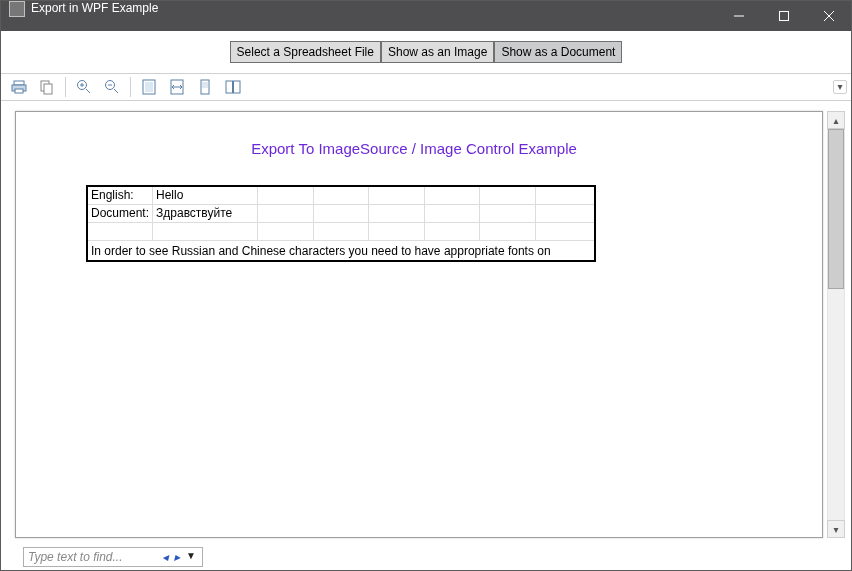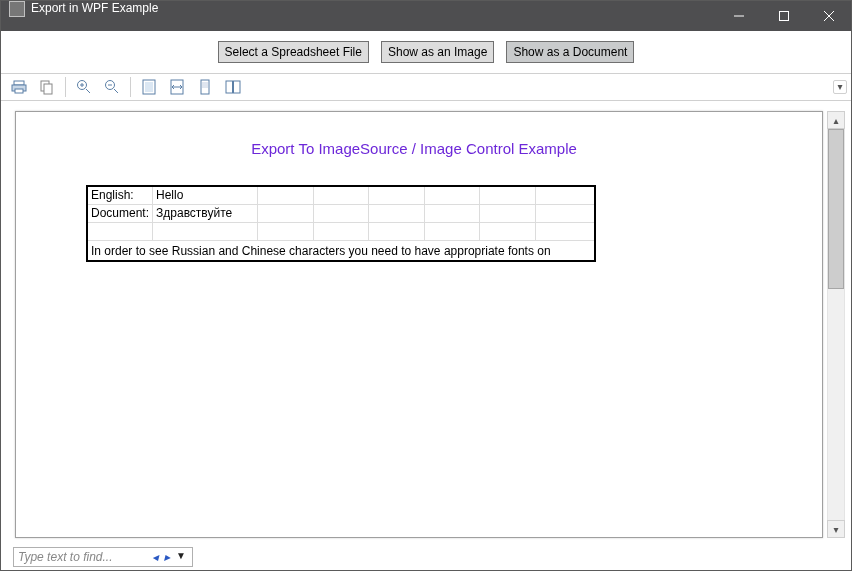--- a/index.html
+++ b/index.html
@@ -5,21 +5,21 @@
   * { box-sizing: border-box; }
   html, body { margin: 0; padding: 0; font-family: "Segoe UI", Tahoma, sans-serif; font-size: 12px; }
   .window { width: 852px; height: 571px; background: #fff; border: 1px solid #5a5a5a; display: flex; flex-direction: column; }
   .titlebar { height: 30px; background: #4e4e50; color: #fff; display: flex; align-items: flex-start; padding: 0 0 0 8px; flex: 0 0 auto; }
   .title-icon { width: 16px; height: 16px; border: 1px solid #c0c0c0; background: #777; margin-right: 6px; display: inline-block; }
   .titlebar .title-text { font-size: 12px; }
   .titlebar .spacer { flex: 1; }
   .winbtn { width: 45px; height: 30px; display: flex; align-items: center; justify-content: center; color: #fff; }
   .winbtn svg { display: block; }
 
-  .topbar { padding: 10px 0 10px 0; display: flex; justify-content: center; gap: 12px; flex: 0 0 auto; }
+  .topbar { padding: 10px 0 10px 0; display: flex; justify-content: center; gap: 0; flex: 0 0 auto; }
   .wpf-btn { border: 1px solid #707070; background: #dddddd; height: 22px; padding: 0 6px; font-size: 12px; line-height: 20px; color: #000; }
   .wpf-btn.active { background: #c9cbcc; border: 1px dotted #111; outline: 1px solid #707070; outline-offset: -1px; }
 
   .doc-toolbar { height: 28px; border-top: 1px solid #d0d0d0; border-bottom: 1px solid #d0d0d0; display: flex; align-items: center; padding: 0 6px; gap: 4px; flex: 0 0 auto; position: relative; }
   .tb-icon { width: 24px; height: 22px; display: flex; align-items: center; justify-content: center; border-radius: 2px; }
   .tb-sep { width: 1px; height: 20px; background: #d0d0d0; margin: 0 2px; }
   .tb-chevron { position: absolute; right: 4px; top: 50%; transform: translateY(-50%); width:14px; height:14px; display:flex; align-items:center; justify-content:center; color:#555; border:1px solid #d0d0d0; border-radius:2px; font-size:10px; line-height:0;}
 
   .viewer { flex: 1; display: flex; min-height: 0; padding: 10px 6px 6px 14px; gap:4px; }
   .page-wrap { flex: 1; border: 1px solid #9f9f9f; background: #fff; box-shadow: 0 0 2px rgba(0,0,0,0.2); overflow: hidden; position: relative; }
@@ -31,21 +31,21 @@
   .doc-page { padding: 28px 20px 20px 70px; }
   .doc-title { font-size: 15px; color:#6d28d9; text-align: center; margin-bottom: 28px; margin-left:-60px; }
   .sheet { border: 2px solid #000; width: 510px; border-collapse: collapse; }
   .sheet td { border: 1px solid #dcdcdc; height: 18px; padding: 0 3px; font-size: 12px; vertical-align: middle; white-space: nowrap; }
   .sheet tr.lastdata td { border-bottom-color: #dcdcdc; }
   .sheet .note-row td { border-top: 1px solid #dcdcdc; }
   .sheet .col-a { width: 64px; }
   .sheet .col-b { width: 105px; }
   .sheet .note-cell { padding-top:3px; padding-bottom:2px; }
 
-  .findbar { height: 26px; display:flex; align-items:center; padding: 3px 12px; gap:4px; flex:0 0 auto; }
+  .findbar { height: 26px; display:flex; align-items:center; padding: 3px 22px; gap:4px; flex:0 0 auto; }
   .find-input { width: 180px; height: 20px; border:1px solid #b0b0b0; background:#fff; display:flex; align-items:center; padding:0 4px; color:#888; font-style: italic; font-size:12px; position: relative;}
   .find-input .arrows { position:absolute; right:4px; display:flex; gap:2px; color:#2b59c3; font-size:11px;}
   .arrow-b { color:#2b59c3; font-size:12px; padding:0 2px;}
   .drop { color:#222; font-size:10px; padding:0 2px;}
 </style>
 </head>
 <body>
 
 <div class="window">
 

